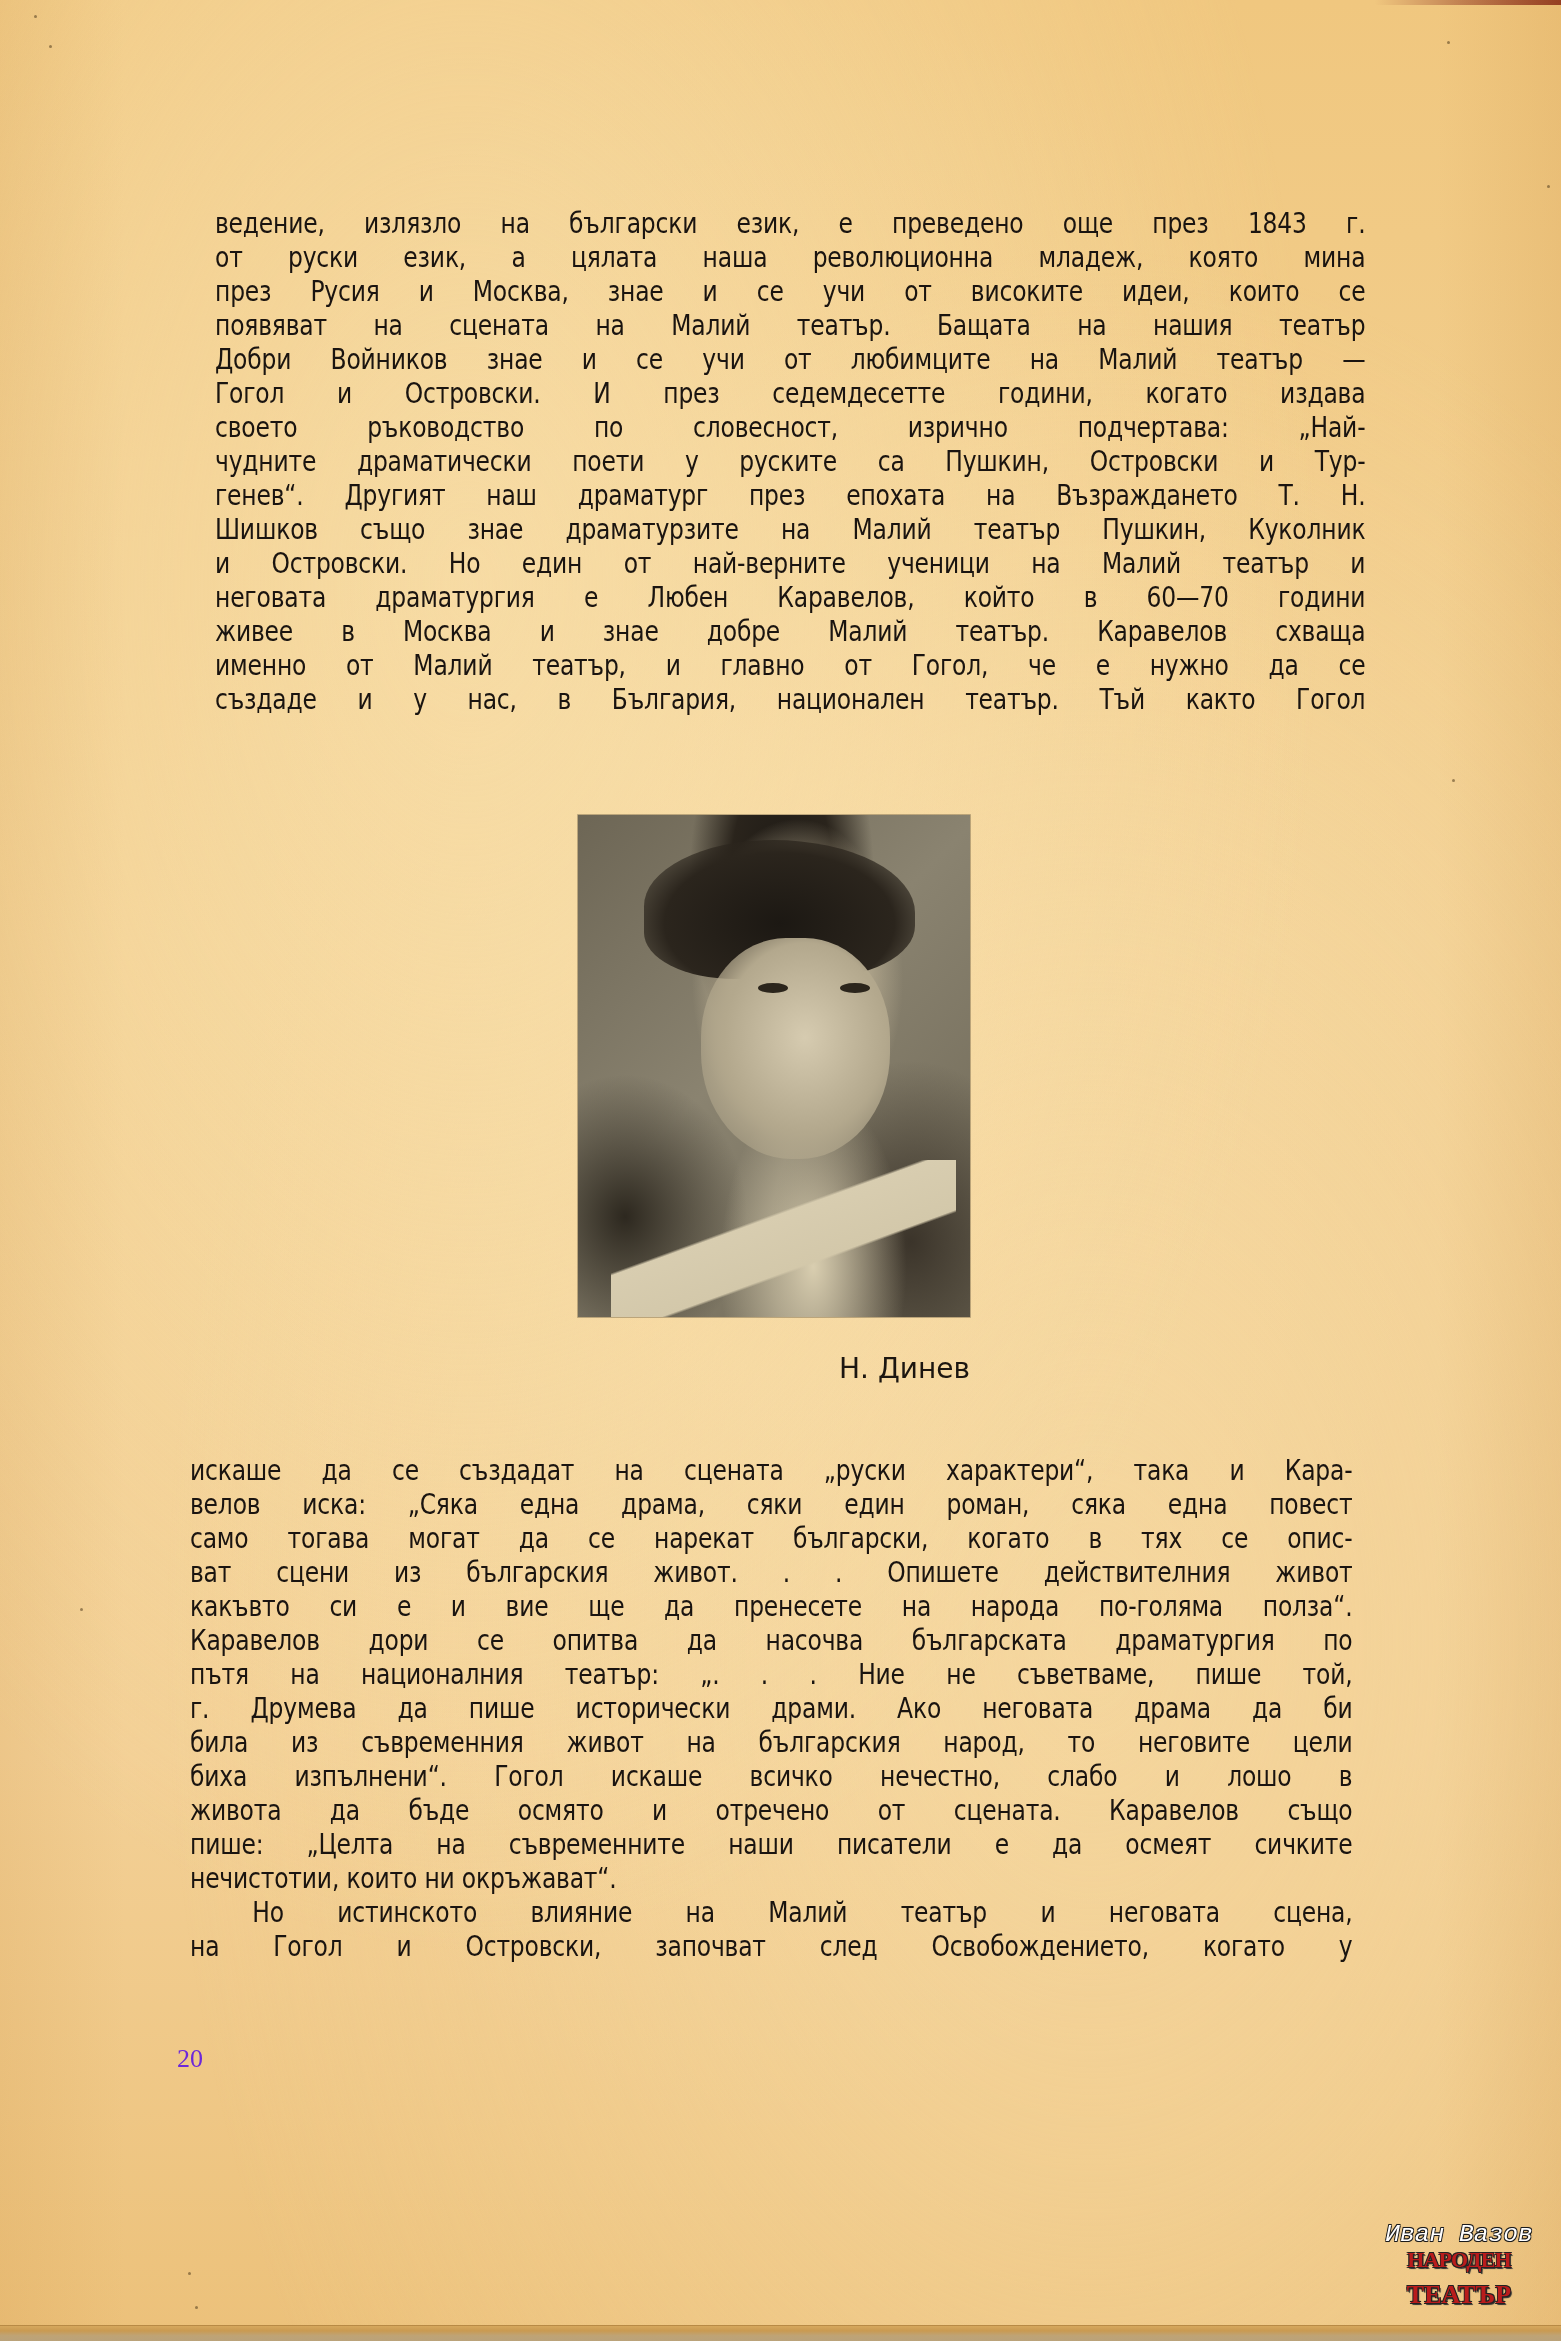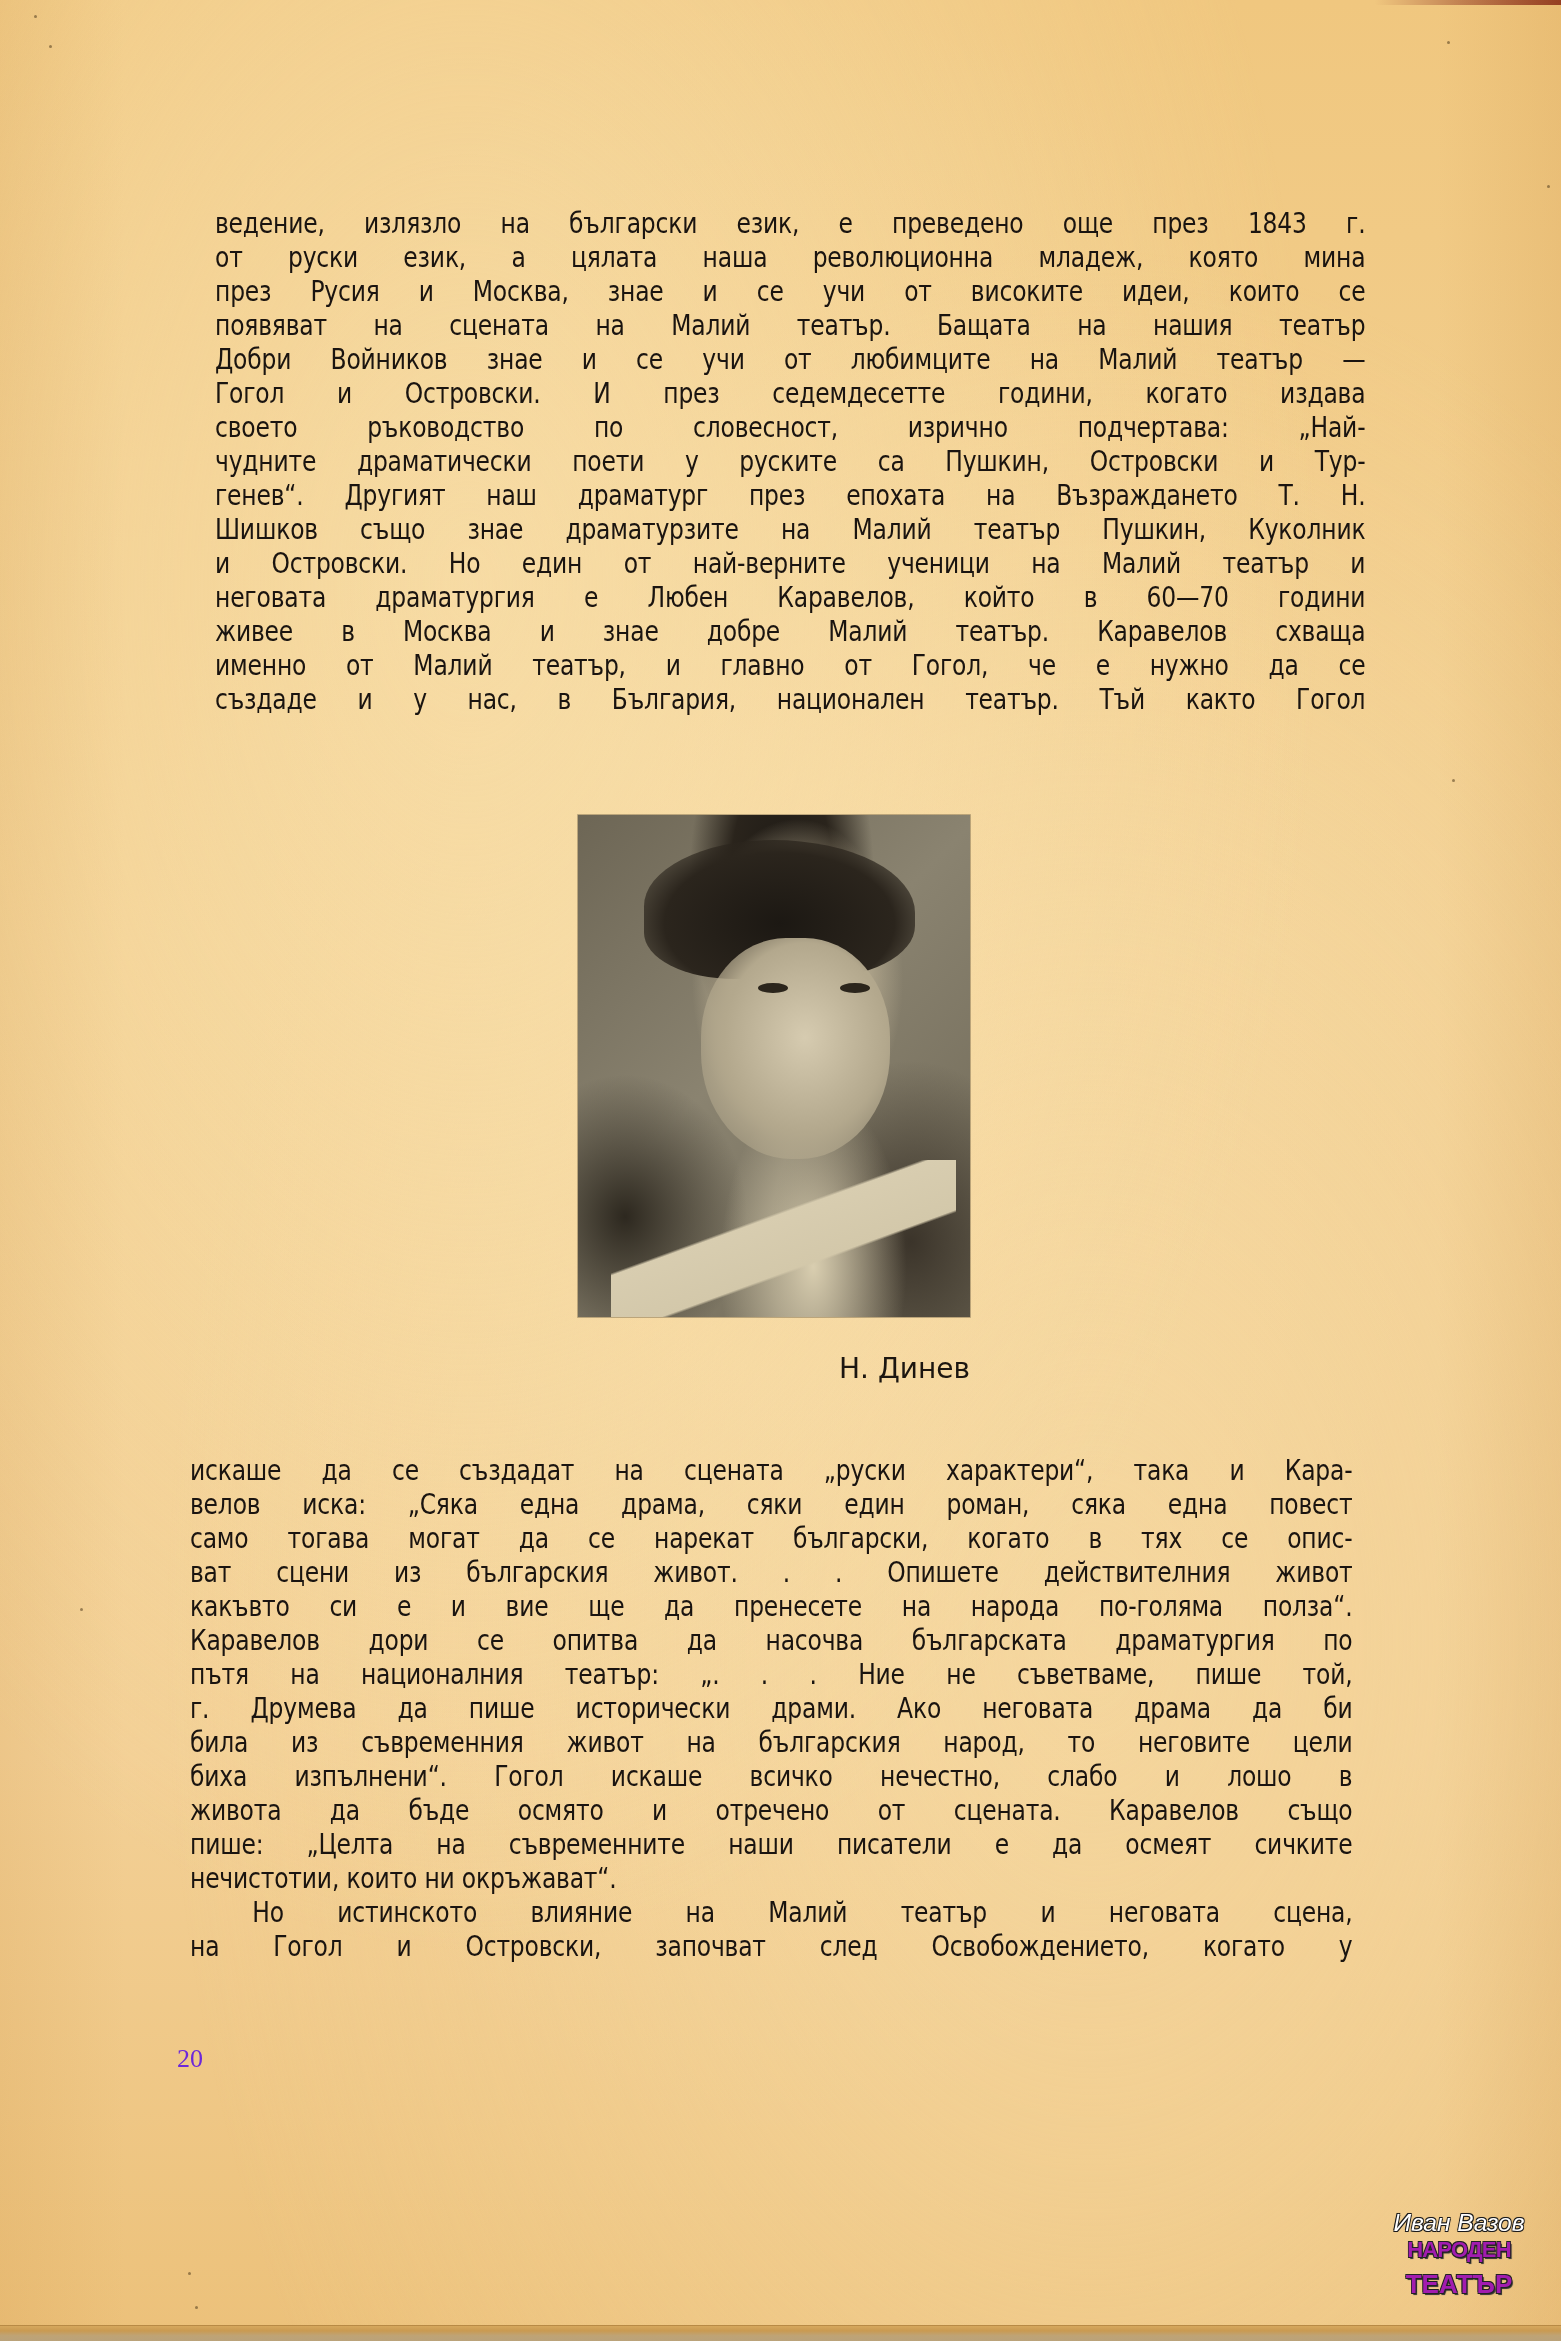--- a/index.html
+++ b/index.html
@@ -132,34 +132,35 @@
   .logo {
     position: absolute;
     left: 1385px;
     top: 2207px;
     width: 148px;
     height: 90px;
     text-align: center;
     color: #fff;
   }
   .logo-script {
-    font-family: Liberation Sans, sans-serif;
+    font-family: Liberation Mono, monospace;
     font-style: italic;
     font-size: 24.6px;
-    line-height: 31px;
+    line-height: 26px;
     color: #fff;
     text-shadow: 0 0 1.6px #1c1c1c, 0.8px 0.8px 0 #1c1c1c, -0.8px -0.8px 0 #1c1c1c, 0.8px -0.8px 0 #1c1c1c, -0.8px 0.8px 0 #1c1c1c;
+    margin-top: 15px;
   }
   .logo-line {
-    font-family: Liberation Sans, sans-serif;
+    font-family: Liberation Serif, serif;
     font-weight: bold;
     font-size: 22px;
     line-height: 23px;
     letter-spacing: -0.8px;
-    color: #a21caf;
+    color: #b91c1c;
     text-shadow: 0.8px 0.8px 0 #222, -0.8px -0.8px 0 #222, 0.8px -0.8px 0 #222, -0.8px 0.8px 0 #222, 1.6px 1.6px 0.8px #333;
   }
   .logo-line.small {
     font-size: 26px;
     letter-spacing: 0;
     margin-top: 12px;
   }
   .speck {
     position: absolute;
     width: 3.3px; height: 3.3px;

